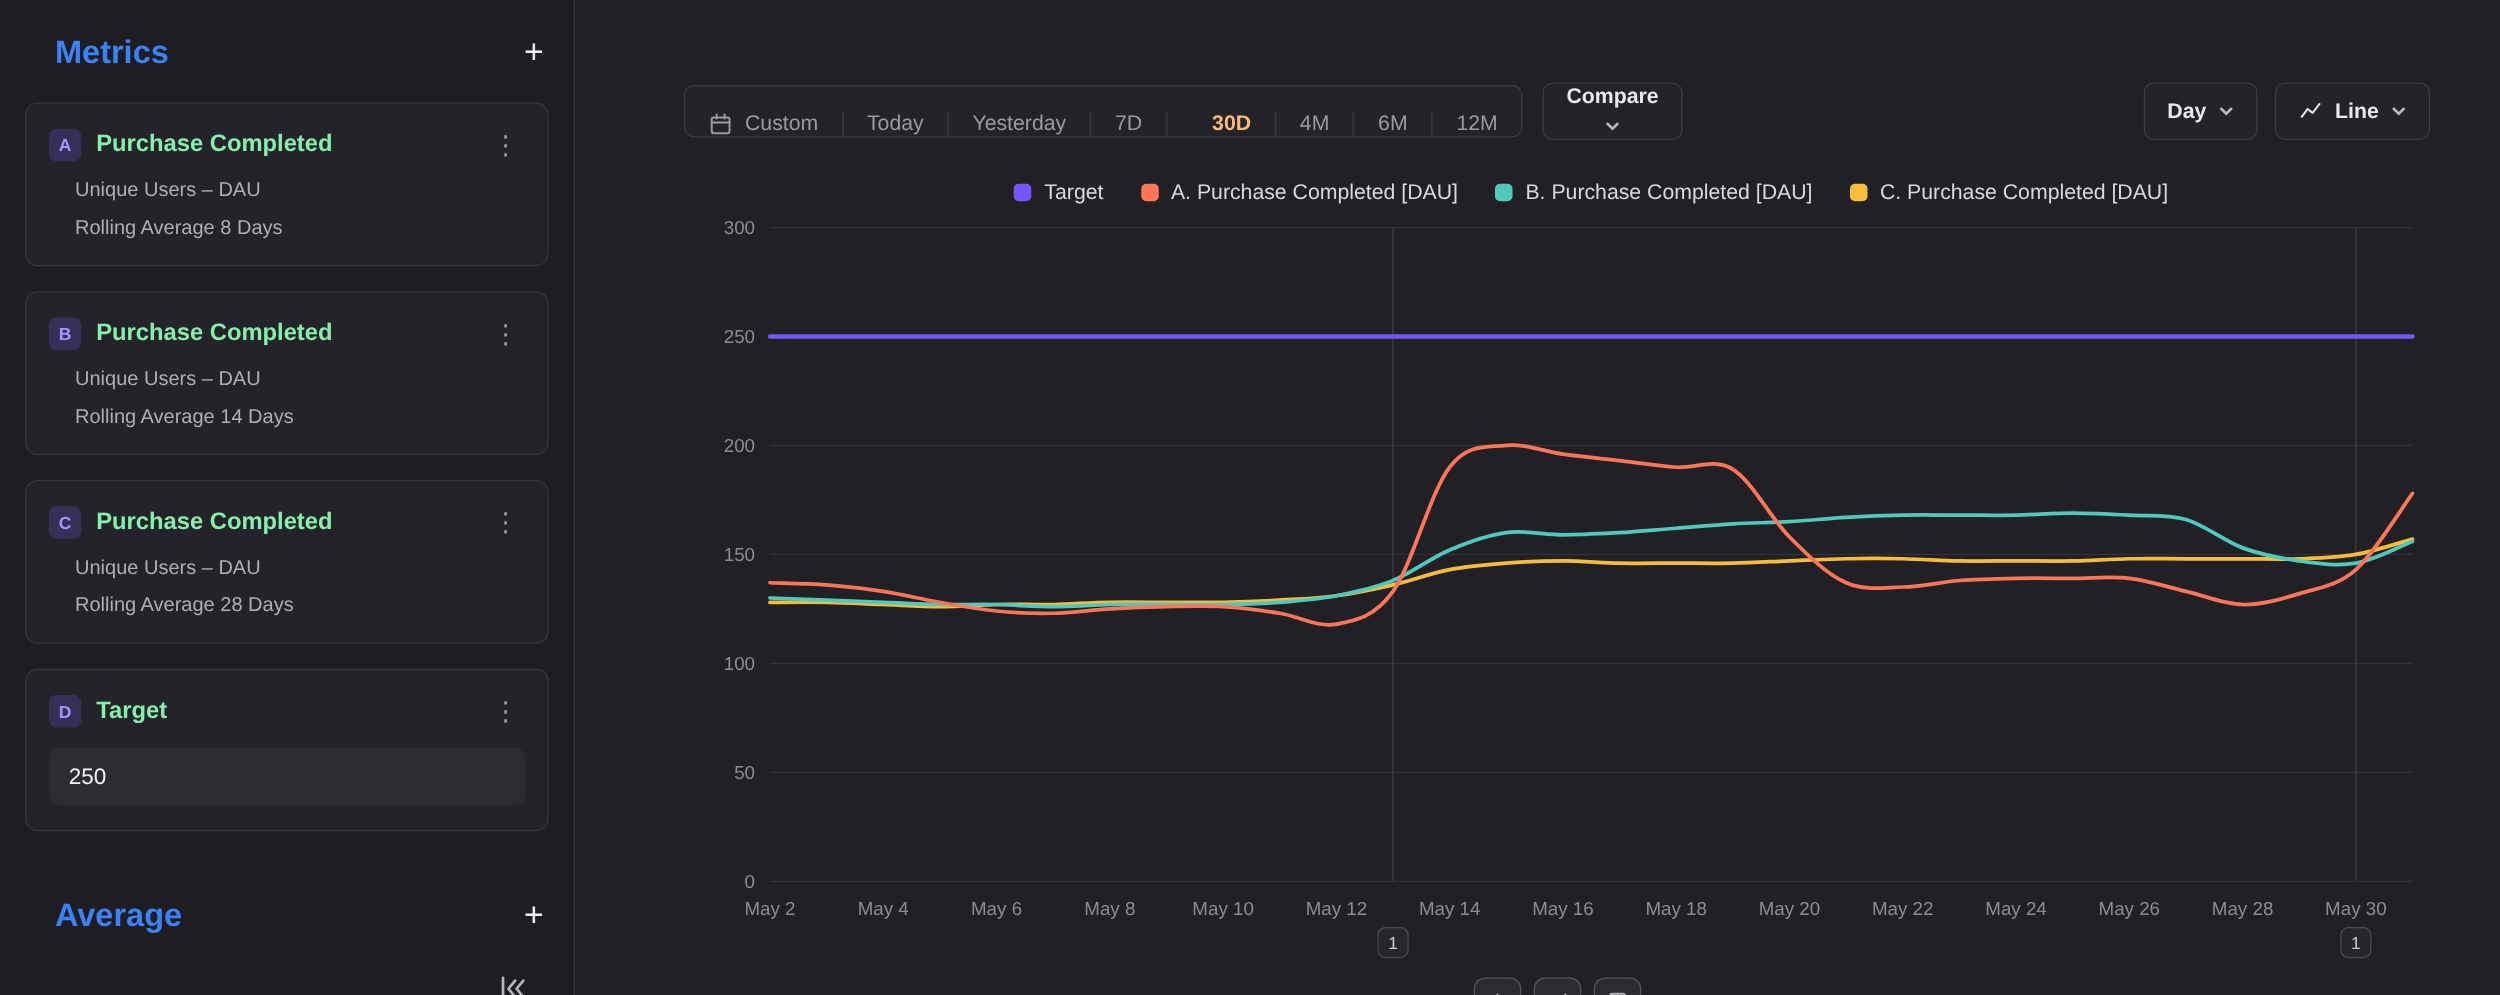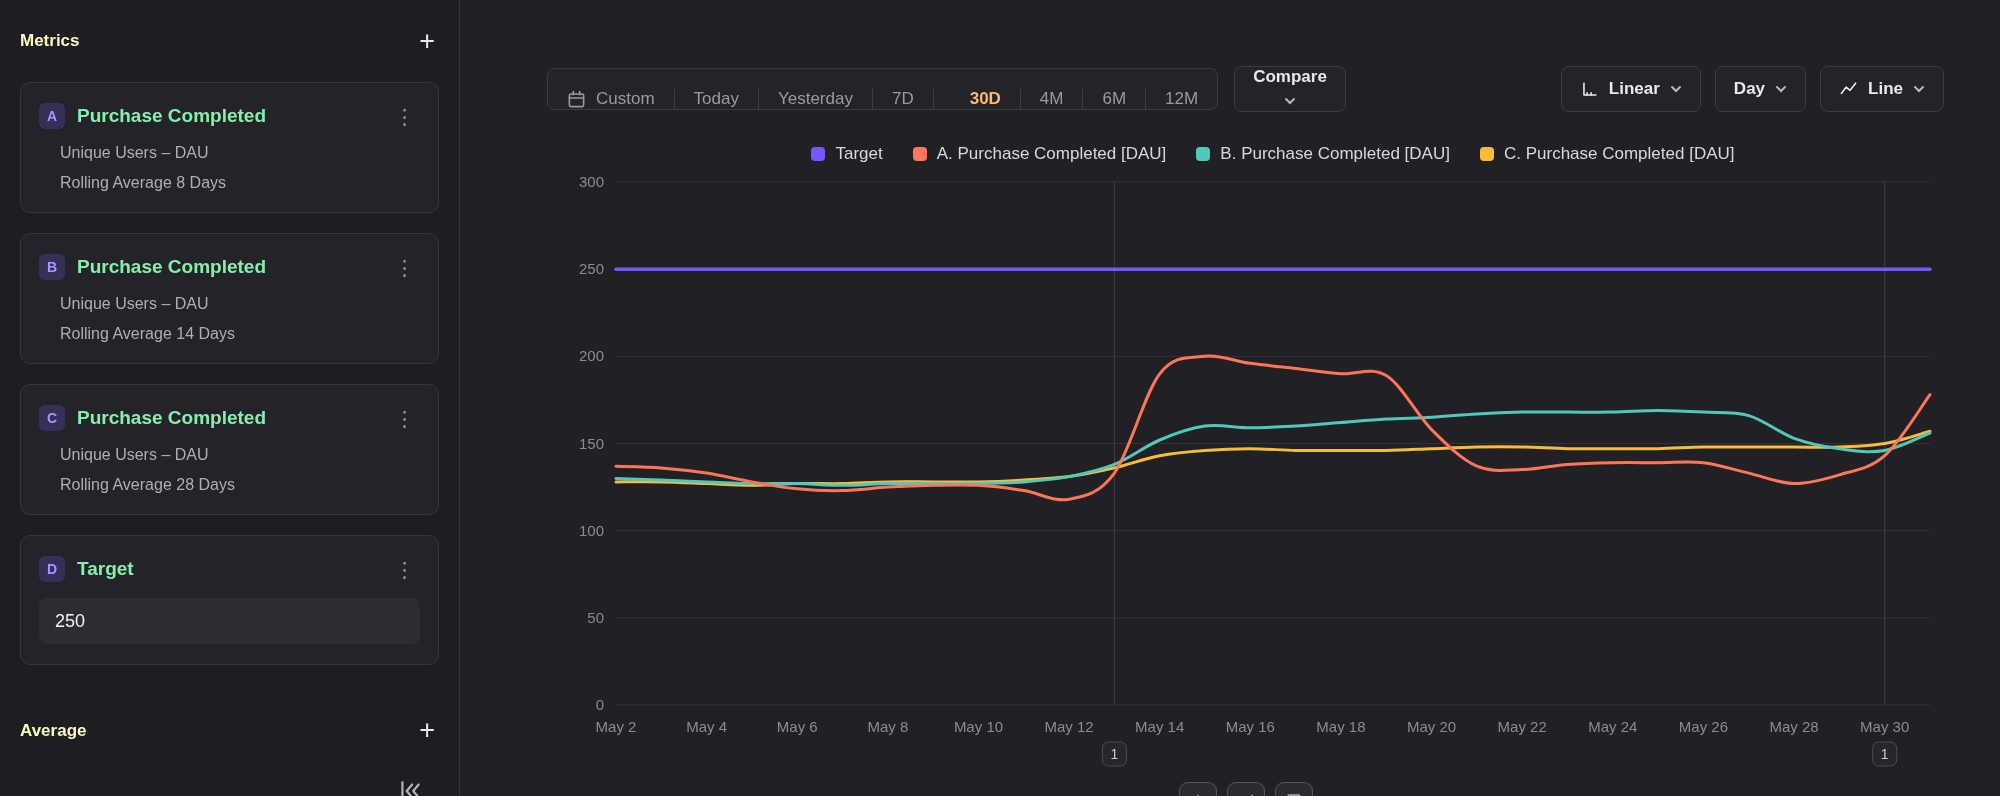--- a/index.html
+++ b/index.html
@@ -15,21 +15,21 @@
   .sidebar {
     position:absolute; left:0; top:0; width:460px; height:796px;
     background:#1d1d22; border-right:1px solid #35353b;
     padding:0 20px;
   }
   .sidebar-header {
     padding-top:26px; height:56px;
     display:flex; align-items:center; justify-content:space-between;
   }
   .sidebar-header.filter { padding-top:0; height:auto; margin-top:52px; }
-  .section-title { font-size:17px; font-weight:600; color:#fef9c3; }
+  .section-title { font-size:26px; font-weight:600; color:#3b82f6;margin-left:24px; }
   .plus-btn {
     background:none; border:none; color:#ececf0; font-size:27px; font-weight:300;
     line-height:1; cursor:pointer; padding:0 4px; font-family:inherit;
   }
   .metric-card {
     margin-top:20px; background:#232329; border:1px solid #36363d;
     border-radius:10px; padding:20px 18px;
   }
   .metric-card.first { margin-top:26px; }
   .card-title-row { display:flex; align-items:center; gap:12px; }
@@ -199,31 +199,20 @@
     <button class="tb-btn compare">
       <span>Compare</span>
       <svg class="chev" width="12" height="8" viewBox="0 0 12 8" fill="none" stroke="currentColor" stroke-width="2" stroke-linecap="round">
           <polyline points="2,2 6,6 10,2"></polyline>
         </svg>
     </button>
 
     <div class="spacer"></div>
 
     <div class="right-group">
-      <button class="tb-btn">
-        <svg class="tool-icon" width="19" height="19" viewBox="0 0 24 24" fill="none" stroke="currentColor" stroke-width="2" stroke-linecap="round" stroke-linejoin="round">
-          <polyline points="5,4 5,19 20,19"></polyline>
-          <line x1="9" y1="19" x2="9" y2="16"></line>
-          <line x1="14" y1="19" x2="14" y2="16"></line>
-        </svg>
-        <span>Linear</span>
-        <svg class="chev" width="12" height="8" viewBox="0 0 12 8" fill="none" stroke="currentColor" stroke-width="2" stroke-linecap="round">
-            <polyline points="2,2 6,6 10,2"></polyline>
-          </svg>
-      </button>
       <button class="tb-btn">
         <span>Day</span>
         <svg class="chev" width="12" height="8" viewBox="0 0 12 8" fill="none" stroke="currentColor" stroke-width="2" stroke-linecap="round">
             <polyline points="2,2 6,6 10,2"></polyline>
           </svg>
       </button>
       <button class="tb-btn">
         <svg class="tool-icon" width="19" height="19" viewBox="0 0 24 24" fill="none" stroke="currentColor" stroke-width="2" stroke-linecap="round" stroke-linejoin="round">
           <polyline points="3,17 9,9 14,13 21,4"></polyline>
         </svg>

